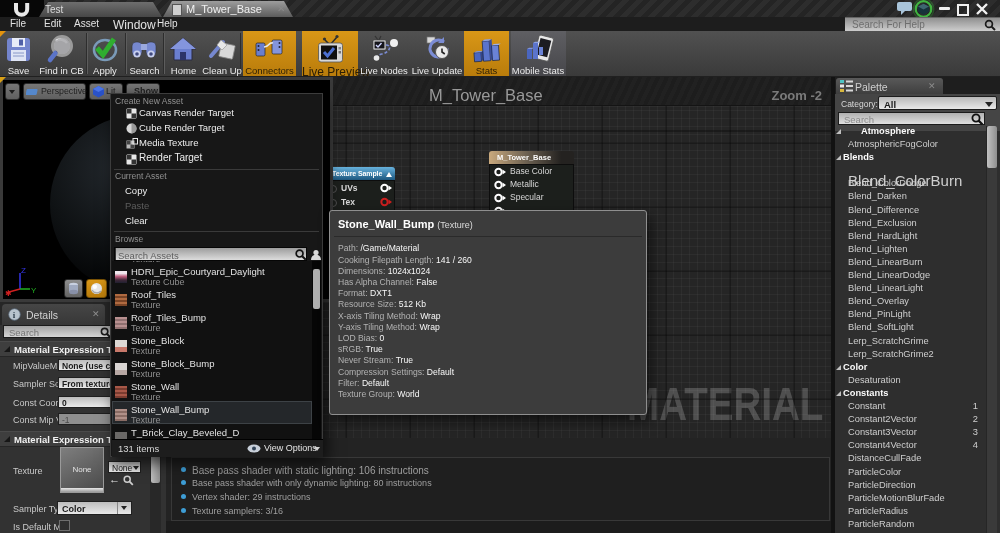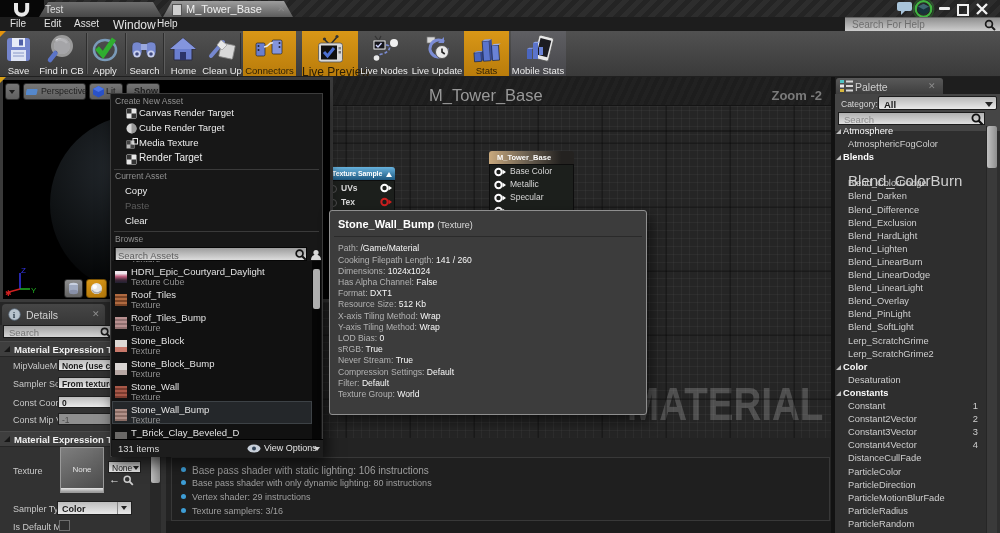--- a/index.html
+++ b/index.html
@@ -377,21 +377,21 @@
   <svg class="ab" style="left:136px;top:36px" width="13" height="13">
       <circle cx="5" cy="5" r="3.6" fill="none" stroke="#111" stroke-width="1.8"></circle>
       <path d="M7.6 7.6 L11.5 11.5" stroke="#111" stroke-width="2.2"></path>
     </svg>
 
   <div class="ab" style="left:151px;top:49px;width:11px;height:407px;background:#3a3a3a;border-left:1px solid #262626;box-sizing:border-box"></div>
   <div class="ab" style="left:152px;top:49px;width:10px;height:42px;background:linear-gradient(90deg,#c2c2c2,#8f8f8f);border-radius:2px"></div>
 </div>
 
 <div class="ab" style="left:836px;top:129.0px;width:0;height:0;border-bottom:5px solid #c0c0c0;border-left:5px solid transparent"></div>
-<div class="t" style="left:843px;top:126.9px;font-size:9.3px;font-weight:normal;color:#fafafa">Atmosphere</div>
+<div class="t" style="left:861px;top:126.9px;font-size:9.3px;font-weight:bold;color:#fafafa">Atmosphere</div>
 <div class="t" style="left:848px;top:140.0px;font-size:9.3px;color:#cfcfcf">AtmosphericFogColor</div>
 <div class="ab" style="left:836px;top:155.2px;width:0;height:0;border-bottom:5px solid #c0c0c0;border-left:5px solid transparent"></div>
 <div class="t" style="left:843px;top:153.1px;font-size:9.3px;font-weight:bold;color:#fafafa">Blends</div>
 <div class="t" style="left:848px;top:173px;font-size:15px;color:#cfcfcf">Blend_ColorBurn</div>
 <div class="t" style="left:848px;top:179.3px;font-size:9.3px;color:#cfcfcf">Blend_ColorDodge</div>
 <div class="t" style="left:848px;top:192.4px;font-size:9.3px;color:#cfcfcf">Blend_Darken</div>
 <div class="t" style="left:848px;top:205.5px;font-size:9.3px;color:#cfcfcf">Blend_Difference</div>
 <div class="t" style="left:848px;top:218.6px;font-size:9.3px;color:#cfcfcf">Blend_Exclusion</div>
 <div class="t" style="left:848px;top:231.7px;font-size:9.3px;color:#cfcfcf">Blend_HardLight</div>
 <div class="t" style="left:848px;top:244.8px;font-size:9.3px;color:#cfcfcf">Blend_Lighten</div>

